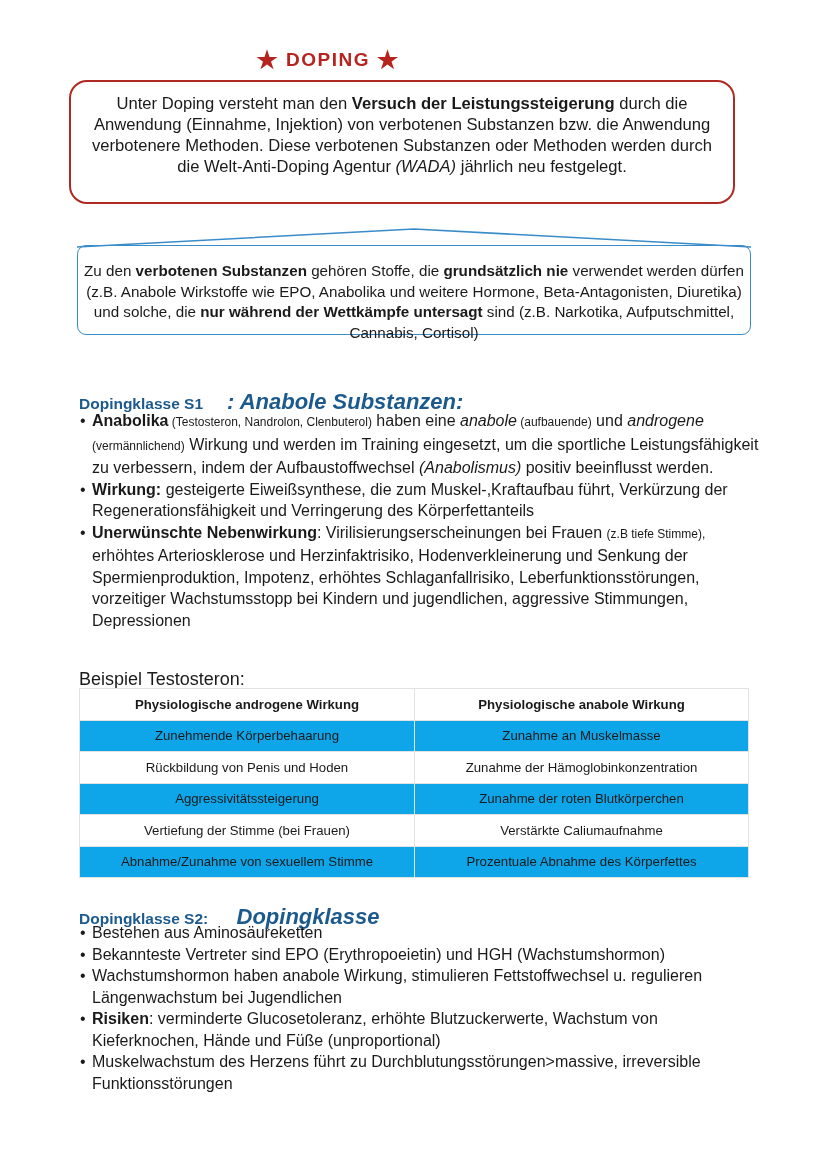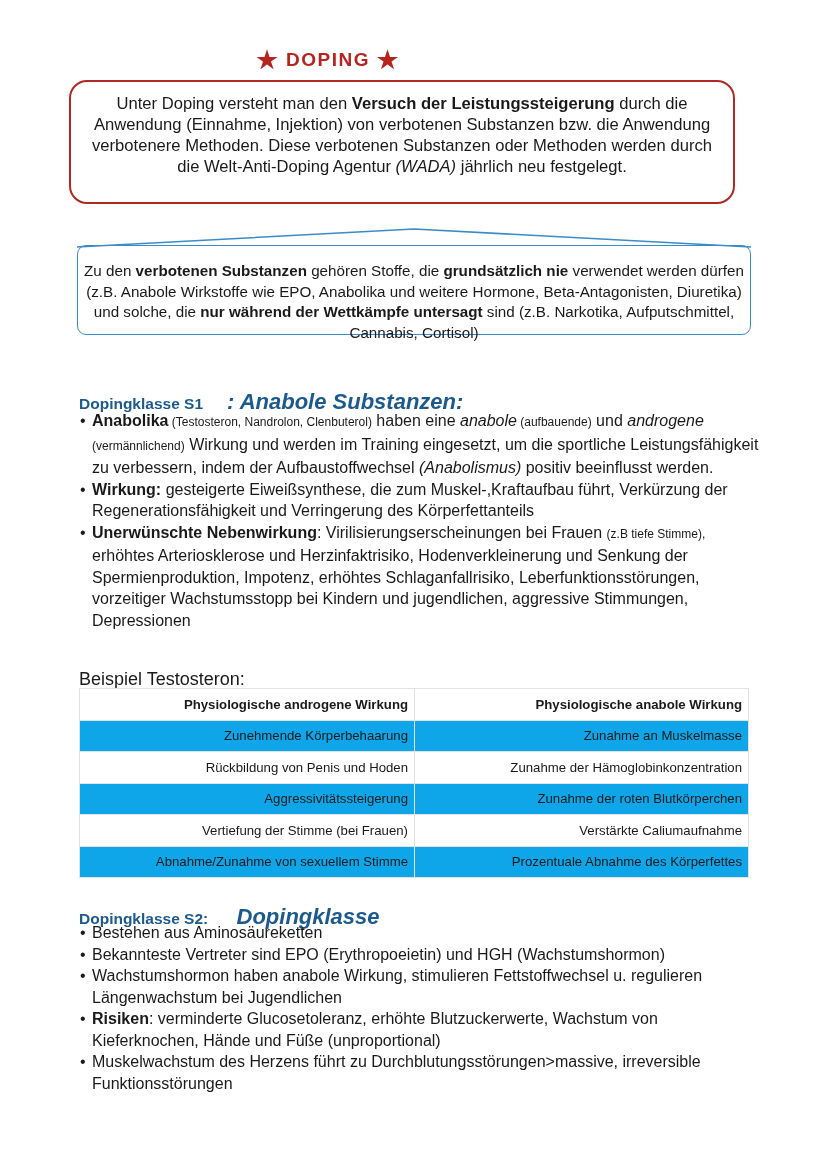--- a/index.html
+++ b/index.html
@@ -10,21 +10,21 @@
   .box-blue { position: absolute; left: 77px; top: 245px; width: 674px; height: 90px; border: 1.6px solid #3a8cc9; border-radius: 9px; box-sizing: border-box; text-align: center; font-size: 15.2px; line-height: 20.5px; padding: 15px 4px 0; }
   .roof { position: absolute; left: 77px; top: 226px; width: 674px; height: 22px; }
   .h2 { position: absolute; left: 79px; color: #1c5a8e; font-weight: bold; font-size: 15.5px; }
   .h2 i { font-style: italic; font-size: 22px; margin-left: 24px; }
   .list { position: absolute; left: 80px; width: 680px; margin: 0; padding: 0; list-style: none; font-size: 16px; line-height: 21.5px; }
   .list li { position: relative; padding-left: 12px; }
   .list li::before { content: "•"; position: absolute; left: 0; top: 0; }
   .small { font-size: 12px; }
   .caption { position: absolute; left: 79px; top: 669px; font-size: 18px; }
   table.tbl { position: absolute; left: 79px; top: 688px; width: 670px; border-collapse: collapse; font-size: 13.2px; }
-  table.tbl td, table.tbl th { border: 1px solid #e2e2e2; height: 30.5px; padding: 0 6px; text-align: right; font-weight: normal; }
+  table.tbl td, table.tbl th { border: 1px solid #e2e2e2; height: 30.5px; padding: 0 6px; text-align: center; font-weight: normal; }
   table.tbl th { font-weight: bold; background: #ffffff; }
   table.tbl tr.alt td { background: #0ea5e9; }
   table.tbl td:first-child, table.tbl th:first-child { width: 322px; }
 </style>
 </head>
 <body>
 
 <div class="title">
   <span class="star">★</span>
   <span>DOPING</span>

